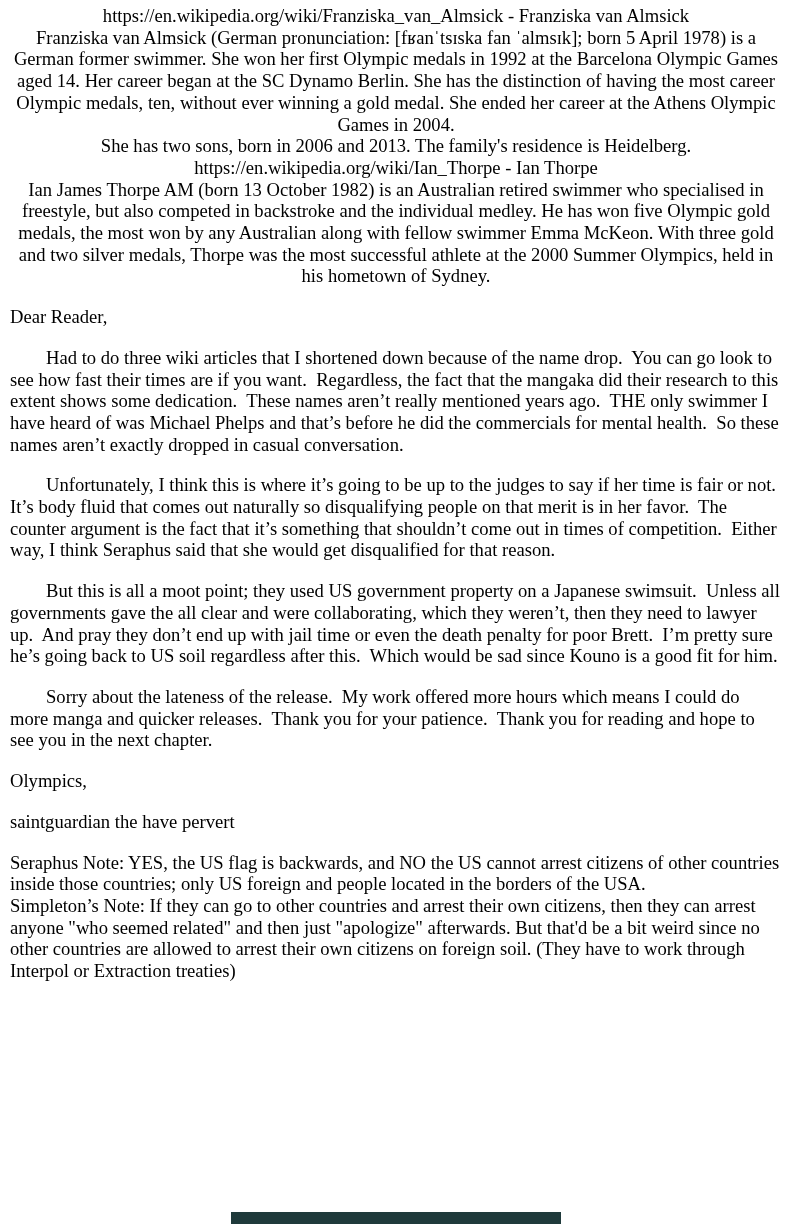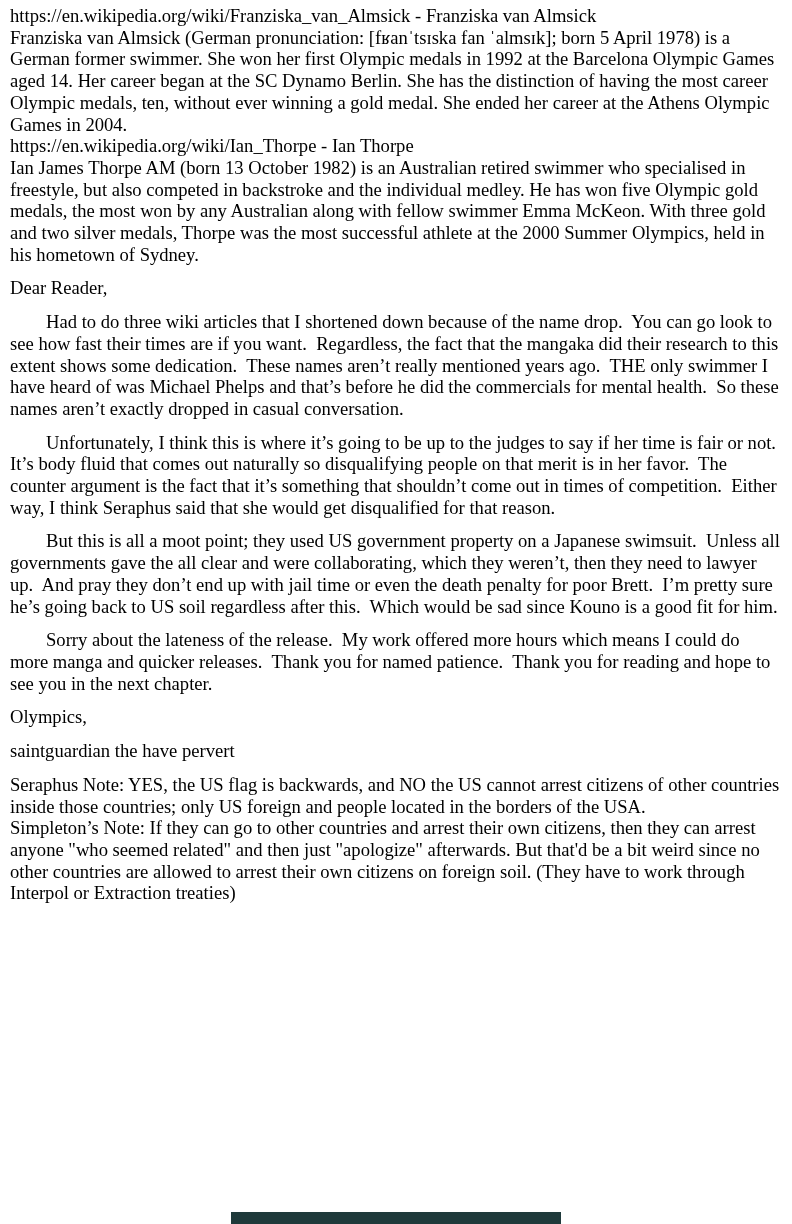--- a/index.html
+++ b/index.html
@@ -18,26 +18,27 @@
     color: #000000;
   }
   .page {
     padding: 5px 10px 0 10px;
   }
   p {
     margin: 0;
     white-space: pre-wrap;
   }
   .wiki p {
+    text-align: center;
   }
   .letter p, .notes p {
     text-align: left;
   }
   .gap-top {
-    margin-top: 12px;
+    margin-top: 19px;
   }
   .indent {
     text-indent: 36px;
   }
   .bottom-bar {
     position: absolute;
     bottom: 0;
     left: 50%;
     transform: translateX(-50%);
     width: 330px;
@@ -46,30 +47,31 @@
   }
 </style>
 </head>
 <body>
 
 <div class="page">
 
   <section class="wiki">
     <p>https://en.wikipedia.org/wiki/Franziska_van_Almsick - Franziska van Almsick</p>
     <p>Franziska van Almsick (German pronunciation: [fʁanˈtsɪska fan ˈalmsɪk]; born 5 April 1978) is a German former swimmer. She won her first Olympic medals in 1992 at the Barcelona Olympic Games aged 14. Her career began at the SC Dynamo Berlin. She has the distinction of having the most career Olympic medals, ten, without ever winning a gold medal. She ended her career at the Athens Olympic Games in 2004.</p>
+    <p>She has two sons, born in 2006 and 2013. The family's residence is Heidelberg.</p>
     <p>https://en.wikipedia.org/wiki/Ian_Thorpe - Ian Thorpe</p>
     <p>Ian James Thorpe AM (born 13 October 1982) is an Australian retired swimmer who specialised in freestyle, but also competed in backstroke and the individual medley. He has won five Olympic gold medals, the most won by any Australian along with fellow swimmer Emma McKeon. With three gold and two silver medals, Thorpe was the most successful athlete at the 2000 Summer Olympics, held in his hometown of Sydney.</p>
   </section>
 
   <section class="letter">
     <p class="gap-top">Dear Reader,</p>
     <p class="gap-top indent">Had to do three wiki articles that I shortened down because of the name drop.  You can go look to see how fast their times are if you want.  Regardless, the fact that the mangaka did their research to this extent shows some dedication.  These names aren’t really mentioned years ago.  THE only swimmer I have heard of was Michael Phelps and that’s before he did the commercials for mental health.  So these names aren’t exactly dropped in casual conversation.</p>
     <p class="gap-top indent">Unfortunately, I think this is where it’s going to be up to the judges to say if her time is fair or not.  It’s body fluid that comes out naturally so disqualifying people on that merit is in her favor.  The counter argument is the fact that it’s something that shouldn’t come out in times of competition.  Either way, I think Seraphus said that she would get disqualified for that reason.</p>
     <p class="gap-top indent">But this is all a moot point; they used US government property on a Japanese swimsuit.  Unless all governments gave the all clear and were collaborating, which they weren’t, then they need to lawyer up.  And pray they don’t end up with jail time or even the death penalty for poor Brett.  I’m pretty sure he’s going back to US soil regardless after this.  Which would be sad since Kouno is a good fit for him.</p>
-    <p class="gap-top indent">Sorry about the lateness of the release.  My work offered more hours which means I could do more manga and quicker releases.  Thank you for named patience.  Thank you for reading and hope to see you in the next chapter.</p>
+    <p class="gap-top indent">Sorry about the lateness of the release.  My work offered more hours which means I could do more manga and quicker releases.  Thank you for your patience.  Thank you for reading and hope to see you in the next chapter.</p>
     <p class="gap-top">Olympics,</p>
     <p class="gap-top">saintguardian the have pervert</p>
   </section>
 
   <section class="notes">
     <p class="gap-top">Seraphus Note: YES, the US flag is backwards, and NO the US cannot arrest citizens of other countries inside those countries; only US foreign and people located in the borders of the USA.</p>
     <p>Simpleton’s Note: If they can go to other countries and arrest their own citizens, then they can arrest anyone "who seemed related" and then just "apologize" afterwards. But that'd be a bit weird since no other countries are allowed to arrest their own citizens on foreign soil. (They have to work through Interpol or Extraction treaties)</p>
   </section>
 
 </div>

